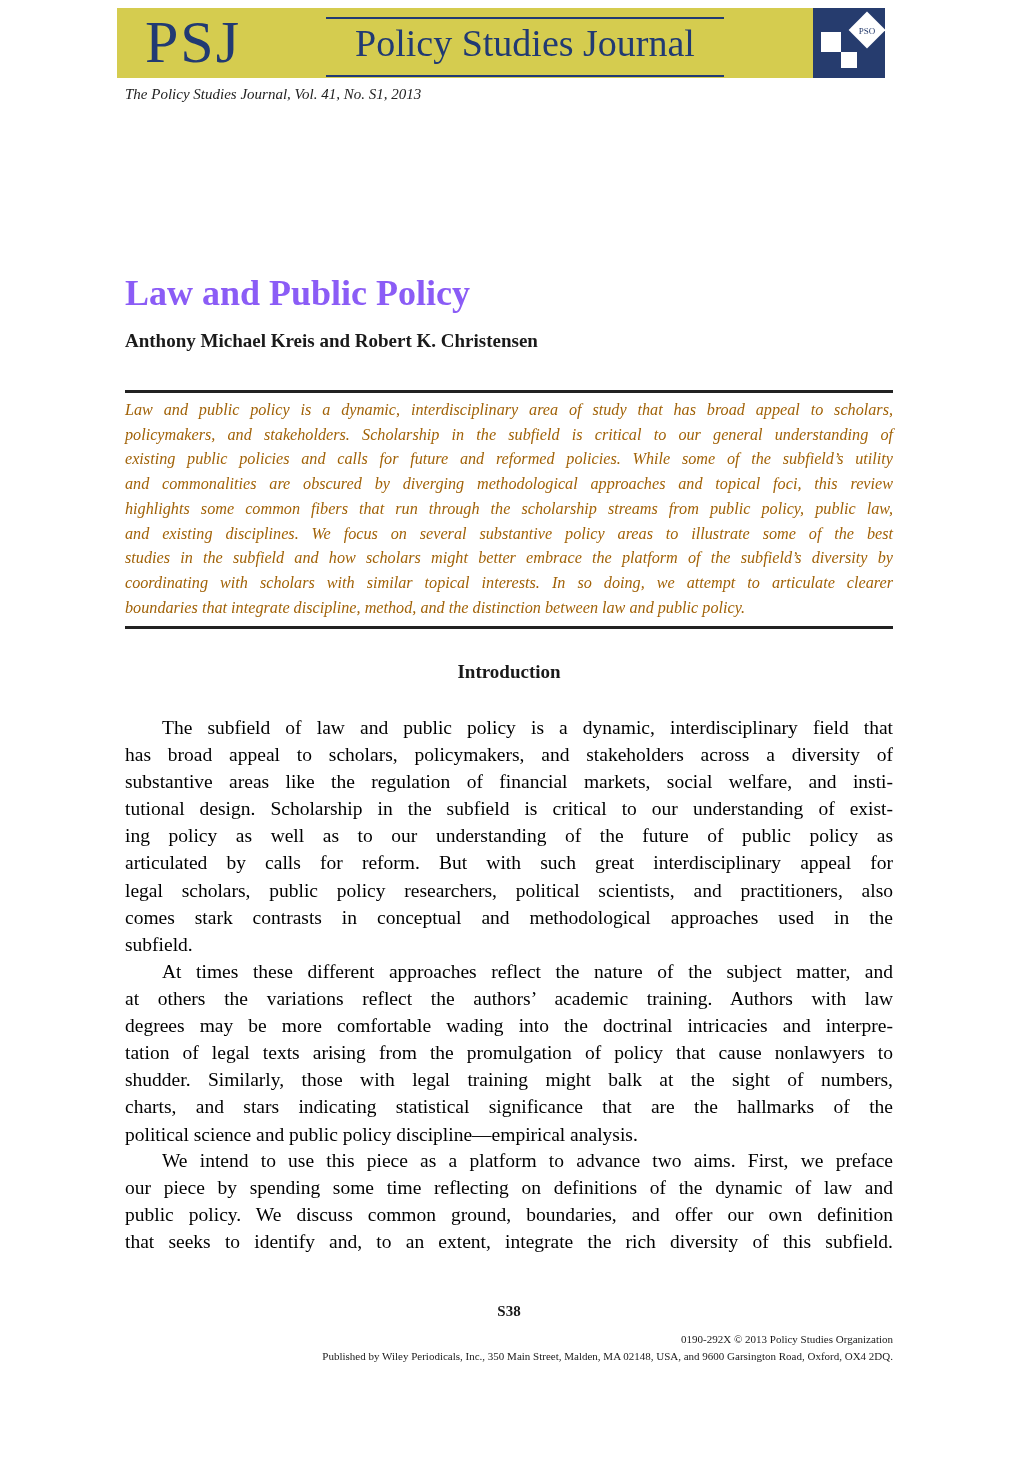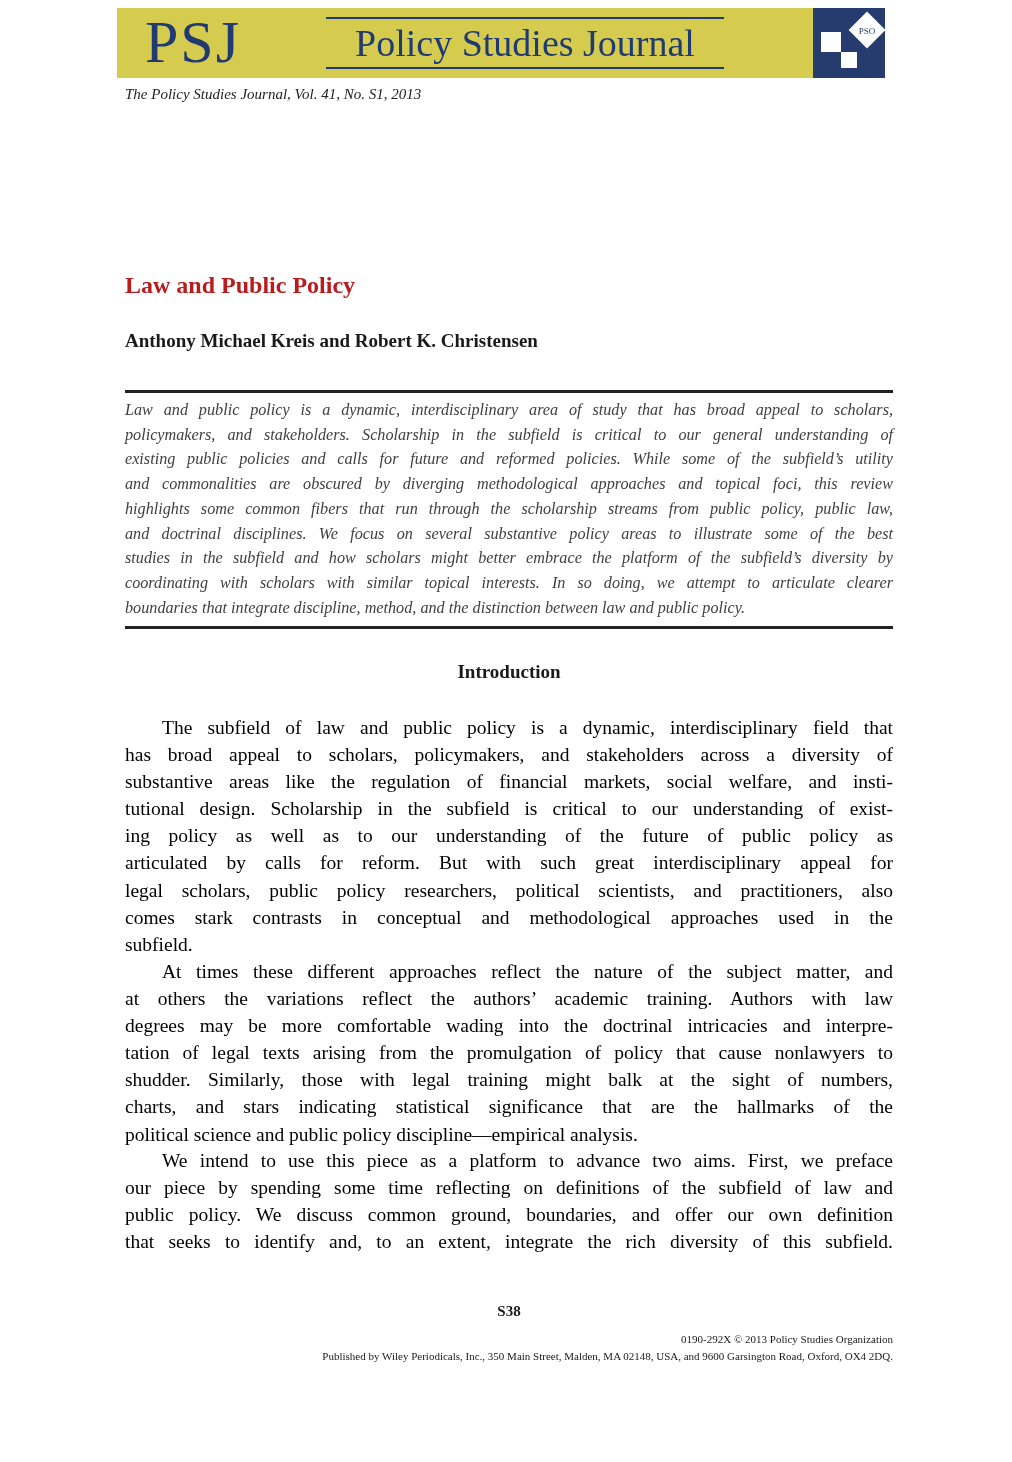--- a/index.html
+++ b/index.html
@@ -2,41 +2,41 @@
 <html><head>
 <meta charset="utf-8">
 <style>
   html, body { margin: 0; padding: 0; background: #ffffff; }
   body { width: 1012px; height: 1462px; position: relative; overflow: hidden;
          font-family: "Liberation Serif", "DejaVu Serif", serif; color: #1a1a1a; }
 
   .banner { position: absolute; left: 117px; top: 8px; width: 696px; height: 70px; background: #d5cc4f; }
   .psj { position: absolute; left: 28px; top: 1px; font-family: "Liberation Serif", serif;
          font-size: 60px; line-height: 66px; color: #213a73; letter-spacing: 2px; }
-  .jt-wrap { position: absolute; left: 209px; top: 9px; width: 398px; height: 52px; }
+  .jt-wrap { position: absolute; left: 209px; top: 9px; width: 398px; height: 60px; }
   .jt-rule { position: absolute; left: 0; width: 100%; height: 2px; background: #213a73; }
   .jt-rule.top { top: 0; }
   .jt-rule.bot { bottom: 0; }
   .jt { position: absolute; left: 0; width: 100%; top: 5px; text-align: center;
         font-family: "Liberation Serif", serif; font-size: 38px; line-height: 42px; color: #213a73; }
 
   .logo-box { position: absolute; left: 813px; top: 8px; width: 72px; height: 70px; background: #263c6e; }
   .logo-box svg { position: absolute; left: 0; top: 0; }
 
   .citation { position: absolute; left: 125px; top: 86px; font-style: italic; font-size: 15px; color: #222; }
 
-  .title { position: absolute; left: 125px; top: 272px; font-size: 24px; font-weight: bold; color: #b91c1c; }
+  .title { position: absolute; left: 125px; top: 272px; font-size: 36px; font-weight: bold; color: #8b5cf6; }
   .authors { position: absolute; left: 125px; top: 330px; font-size: 19px; font-weight: bold; color: #1a1a1a; }
 
   .rule { position: absolute; left: 125px; width: 768px; height: 3px; background: #222; }
   .rule.r1 { top: 390px; }
   .rule.r2 { top: 626px; }
 
   .abstract { position: absolute; left: 125px; top: 398px; width: 768px; font-style: italic;
-              font-size: 16.2px; line-height: 24.7px; text-align: justify; color: #404040; }
+              font-size: 16.2px; line-height: 24.7px; text-align: justify; color: #a16207; }
   .abstract .line { display: block; text-align: justify; text-align-last: justify; white-space: nowrap; }
   .abstract .line.last { text-align-last: left; }
 
   .section-heading { position: absolute; left: 125px; width: 768px; top: 661px; text-align: center;
                      font-weight: bold; font-size: 19px; }
 
   .body-text { position: absolute; left: 125px; width: 768px; font-size: 19.5px; line-height: 27.1px; color: #000000; }
   .body-text .line { display: block; text-align: justify; text-align-last: justify; white-space: nowrap; }
   .body-text .line.last { text-align-last: left; }
   .body-text .line.indent { padding-left: 37px; }
@@ -77,21 +77,21 @@
 <div class="title">Law and Public Policy</div>
 <div class="authors">Anthony Michael Kreis and Robert K. Christensen</div>
 
 <div class="rule r1"></div>
 <div class="abstract">
   <span class="line">Law and public policy is a dynamic, interdisciplinary area of study that has broad appeal to scholars,</span>
   <span class="line">policymakers, and stakeholders. Scholarship in the subfield is critical to our general understanding of</span>
   <span class="line">existing public policies and calls for future and reformed policies. While some of the subfield’s utility</span>
   <span class="line">and commonalities are obscured by diverging methodological approaches and topical foci, this review</span>
   <span class="line">highlights some common fibers that run through the scholarship streams from public policy, public law,</span>
-  <span class="line">and doctrinal disciplines. We focus on several substantive policy areas to illustrate some of the best</span>
+  <span class="line">and existing disciplines. We focus on several substantive policy areas to illustrate some of the best</span>
   <span class="line">studies in the subfield and how scholars might better embrace the platform of the subfield’s diversity by</span>
   <span class="line">coordinating with scholars with similar topical interests. In so doing, we attempt to articulate clearer</span>
   <span class="line last">boundaries that integrate discipline, method, and the distinction between law and public policy.</span>
 </div>
 <div class="rule r2"></div>
 
 <div class="section-heading">Introduction</div>
 
 <div class="body-text p1">
   <span class="line indent">The subfield of law and public policy is a dynamic, interdisciplinary field that</span>
@@ -110,20 +110,20 @@
   <span class="line">at others the variations reflect the authors’ academic training. Authors with law</span>
   <span class="line">degrees may be more comfortable wading into the doctrinal intricacies and interpre-</span>
   <span class="line">tation of legal texts arising from the promulgation of policy that cause nonlawyers to</span>
   <span class="line">shudder. Similarly, those with legal training might balk at the sight of numbers,</span>
   <span class="line">charts, and stars indicating statistical significance that are the hallmarks of the</span>
   <span class="line last">political science and public policy discipline—empirical analysis.</span>
 </div>
 
 <div class="body-text p3">
   <span class="line indent">We intend to use this piece as a platform to advance two aims. First, we preface</span>
-  <span class="line">our piece by spending some time reflecting on definitions of the subfield of law and</span>
+  <span class="line">our piece by spending some time reflecting on definitions of the dynamic of law and</span>
   <span class="line">public policy. We discuss common ground, boundaries, and offer our own definition</span>
   <span class="line">that seeks to identify and, to an extent, integrate the rich diversity of this subfield.</span>
 </div>
 
 <div class="page-num">S38</div>
 <div class="footer f1">0190-292X © 2013 Policy Studies Organization</div>
 <div class="footer f2">Published by Wiley Periodicals, Inc., 350 Main Street, Malden, MA 02148, USA, and 9600 Garsington Road, Oxford, OX4 2DQ.</div>
 
 </body></html>

